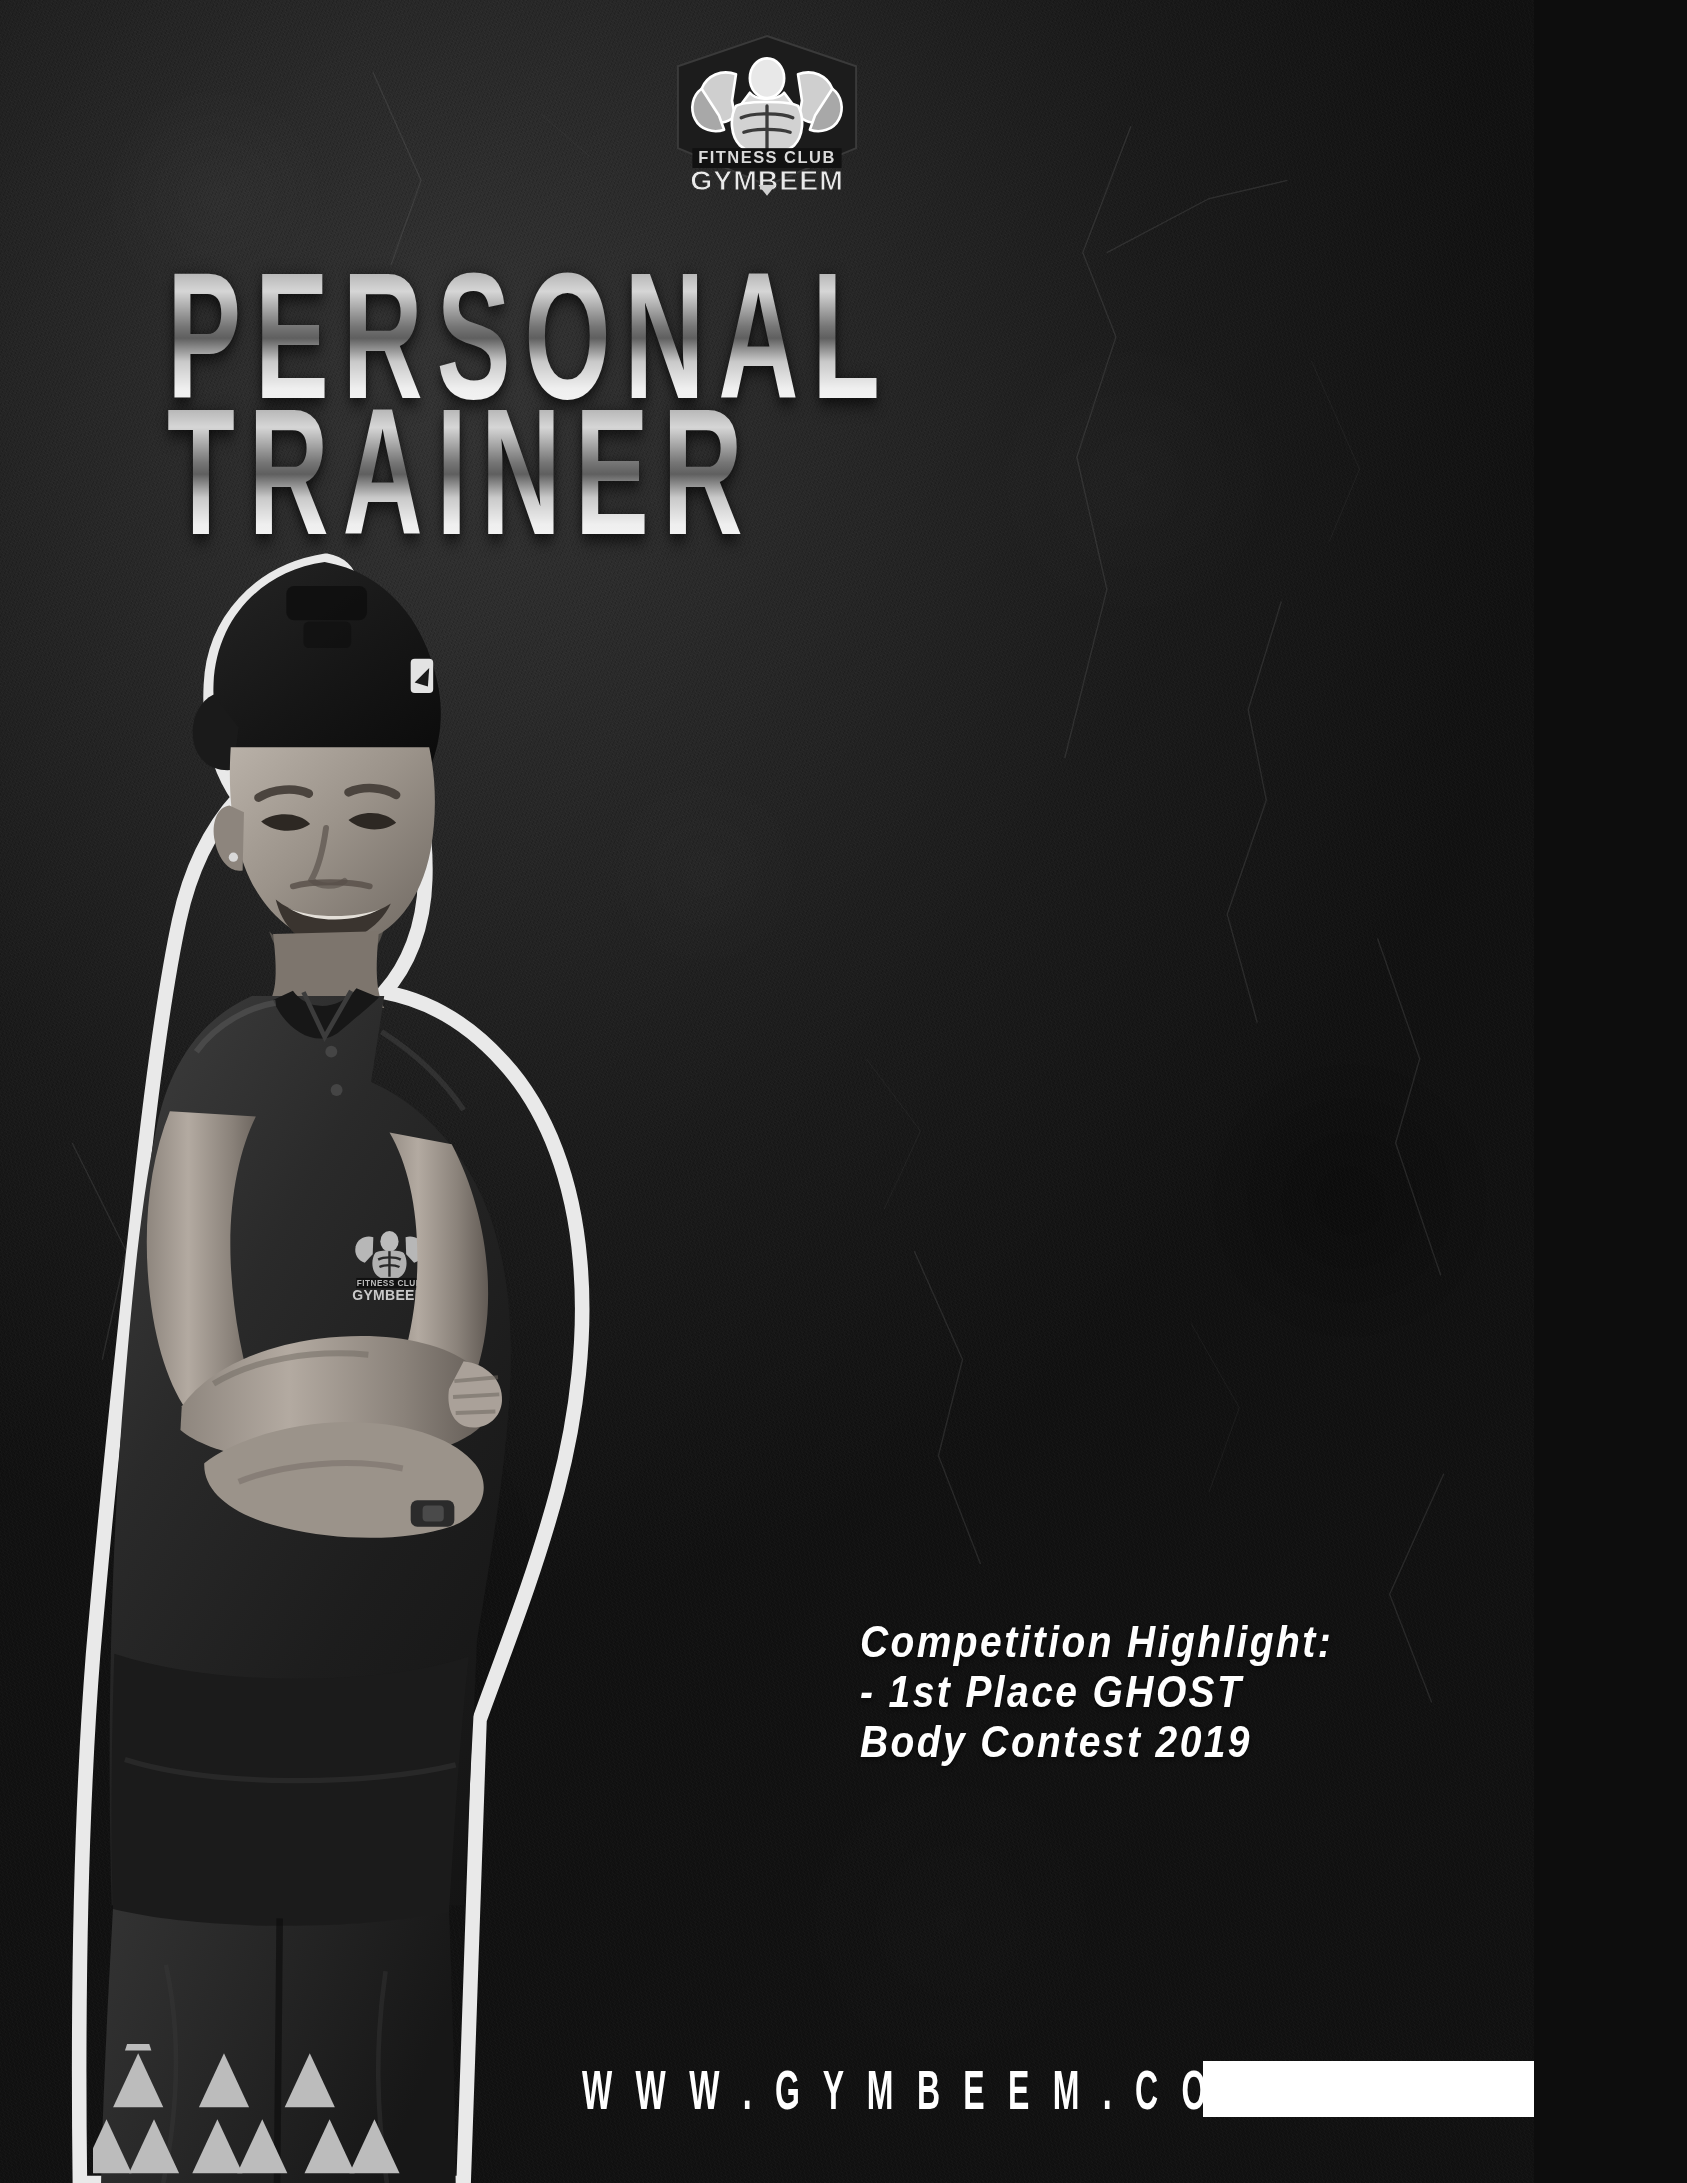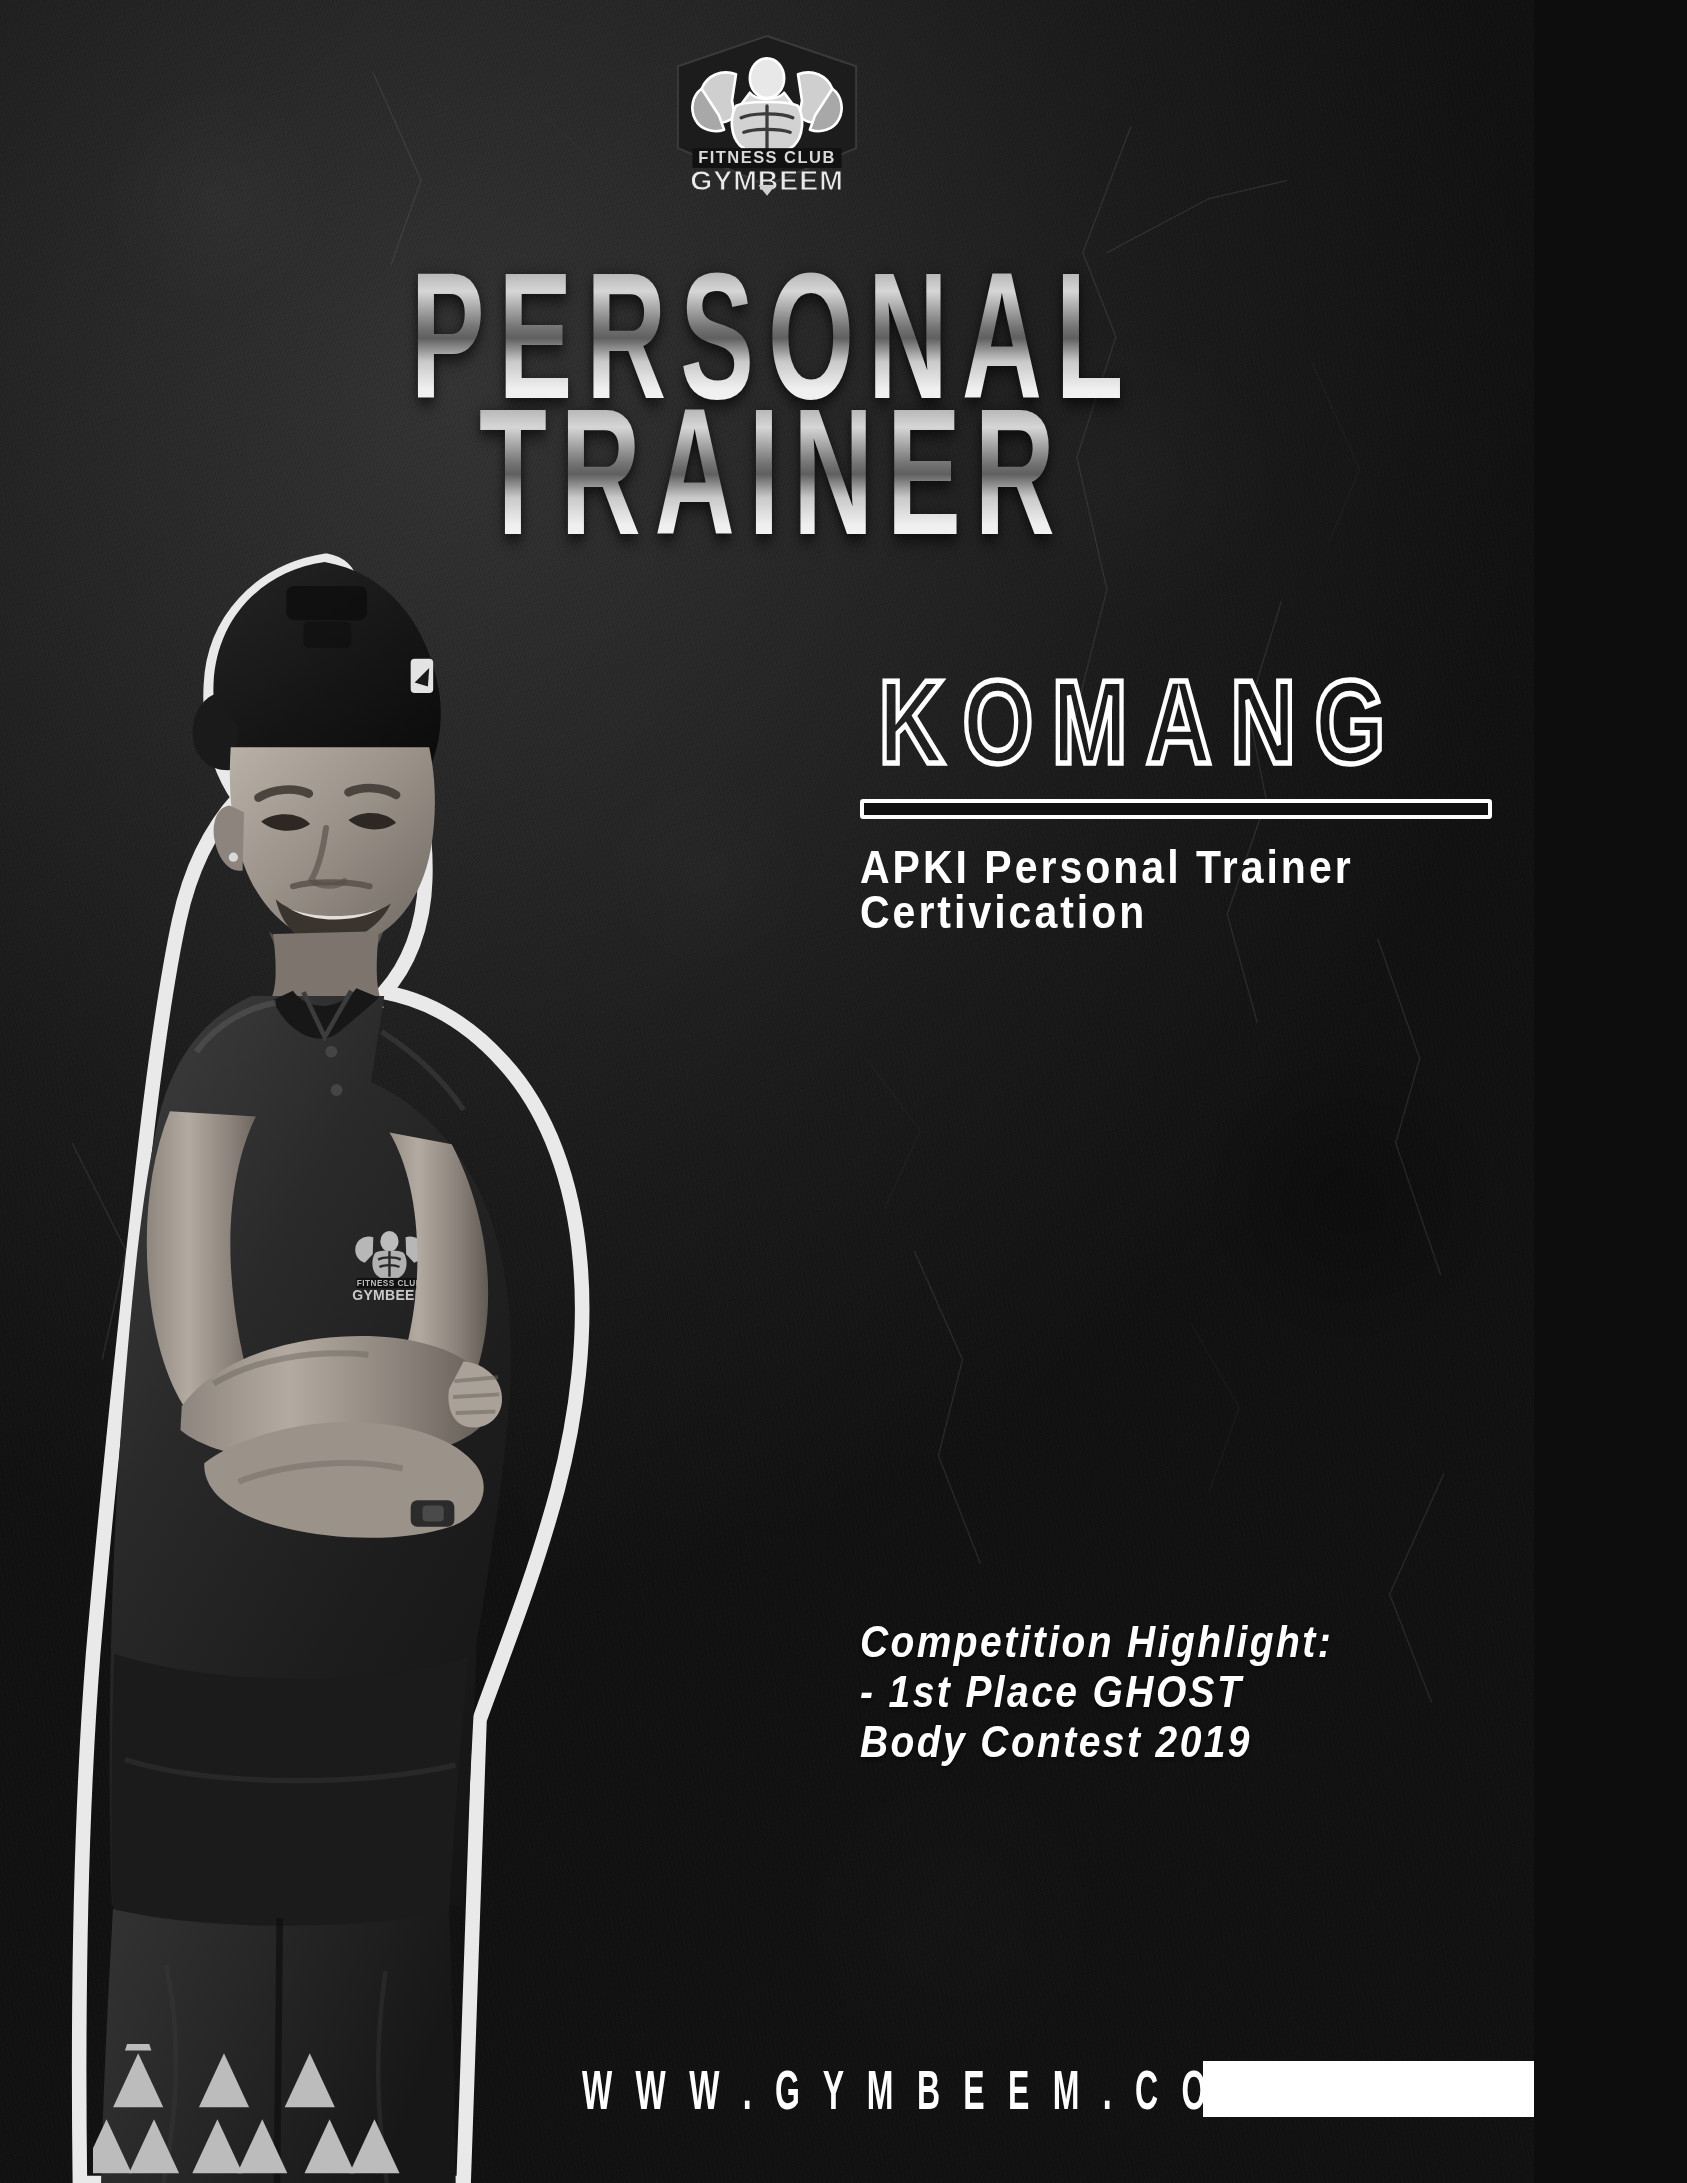--- a/index.html
+++ b/index.html
@@ -62,21 +62,20 @@
     flex-direction: column;
     align-items: center;
   }
   .logo-mark { width: 218px; height: 165px; display: block; }
 
   
   .title-block {
     position: absolute;
     left: 0; right: 0;
     top: 251px;
-    text-align: center;
   }
   .title-line {
     display: block;
     font-family: "Liberation Sans Narrow", "Liberation Sans", sans-serif;
     font-weight: 700;
     font-size: 139px;
     line-height: .93;
     letter-spacing: 17px;
     text-indent: 17px;
     transform: scaleX(0.80) scaleY(1.30);
@@ -405,26 +404,20 @@
 
       <path d="M110 2086 C104 2200 96 2330 92 2500
                L628 2500 C626 2330 622 2200 618 2090
                C470 2120 240 2118 110 2086 Z" fill="url(#pants)"></path>
       <path d="M362 2100 L358 2500" stroke="#0e0e0e" stroke-width="10" opacity=".7"></path>
       <path d="M190 2170 C214 2280 208 2390 186 2500" stroke="#3a3a3a" stroke-width="7" fill="none" opacity=".4"></path>
       <path d="M522 2180 C506 2290 508 2390 524 2500" stroke="#3a3a3a" stroke-width="7" fill="none" opacity=".4"></path>
     </svg>
   </div>
 
-  <div class="name-block">
-    <div class="trainer-name">KOMANG</div>
-    <div class="name-rule"></div>
-    <div class="cert">APKI Personal Trainer</div>
-    <div class="cert" style="margin-top:0">Certivication</div>
-  </div>
 
 
   <div class="highlight-block">
     <div class="body-head">Competition Highlight:</div>
     <div class="body-item">- 1st Place GHOST</div>
     <div class="body-item">Body Contest 2019</div>
   </div>
 
   <div class="tri-cluster">
     <svg width="423" height="132" viewBox="0 0 640 200">

